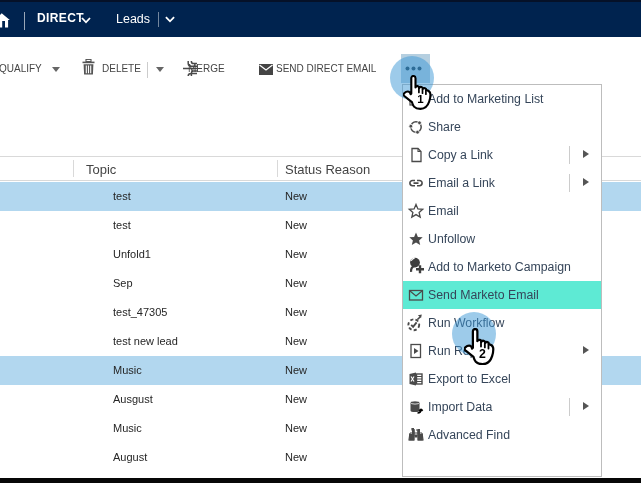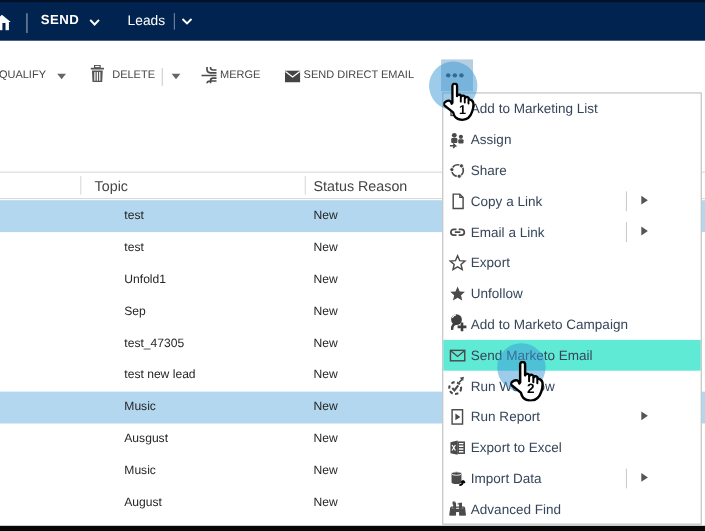--- a/index.html
+++ b/index.html
@@ -18,21 +18,21 @@
   .btn-more{position:absolute;left:401px;top:54px;width:29px;height:29px;background:#b5cfe0;}
   
   .hline{position:absolute;left:0;width:641px;height:1px;background:#d9d9d9;}
   .vline{position:absolute;width:1px;background:#d9d9d9;}
   .gh{position:absolute;top:162px;font-size:13px;color:#444;}
   .row{position:absolute;left:0;width:641px;height:29px;line-height:29px;font-size:11px;color:#262626;}
   .row.hl{background:#b2d7ef;}
   .c1{position:absolute;left:86px;margin-left:27px;}
   .c2{position:absolute;left:285px;}
   
-  .menu{position:absolute;left:402px;top:84px;width:236px;height:393px;background:#fff;
+  .menu{position:absolute;left:402px;top:84px;width:200px;height:393px;background:#fff;
         border:1px solid #bdbdbd;box-sizing:border-box;}
   .mi{position:relative;height:28px;}
   .mi.hl{background:#5eead4;}
   .mi .txt{position:absolute;left:25px;top:50%;transform:translateY(-50%);font-size:12.3px;color:#36465a;white-space:nowrap;}
   .mi .ic{position:absolute;left:5px;top:50%;transform:translateY(-50%);width:16px;height:16px;overflow:visible;}
   .mi .arr{position:absolute;left:180px;top:9px;width:0;height:0;border-top:4.5px solid transparent;border-bottom:4.5px solid transparent;border-left:6px solid #555;}
   .mi .msep{position:absolute;left:166px;top:5px;width:1px;height:18px;background:#ccc;}
   
   .click-circle{position:absolute;width:44px;height:44px;border-radius:50%;background:rgba(60,152,214,.5);}
   .cursor{position:absolute;}
@@ -40,21 +40,21 @@
 </style>
 </head>
 <body>
 
   <div class="navbar">
     <div style="position:absolute;top:0;left:0;width:641px;height:1.5px;background:#051128;"></div>
     <svg style="position:absolute;left:0px;top:12px" width="12" height="16" viewBox="0 0 12 16">
       <path d="M-3 6.2 L1.7 1.3 L9.8 8.1 L8.1 8.1 L8.1 15.4 L5 15.4 L5 9.0 L2.2 9.0 L2.2 15.4 L-3 15.4 Z" fill="#fff"></path>
     </svg>
     <div class="nav-sep" style="left:24px;top:12px;height:18px;"></div>
-    <div class="nav-sales">SEND</div>
+    <div class="nav-sales">DIRECT</div>
     <svg style="position:absolute;left:81px;top:17px" width="10" height="7" viewBox="0 0 10 7">
       <path d="M1 1 L5 5.3 L9 1" stroke="#fff" stroke-width="1.8" fill="none"></path>
     </svg>
     <div class="nav-leads">Leads</div>
     <div class="nav-sep" style="left:158px;top:12px;height:15px;background:rgba(255,255,255,.45)"></div>
     <svg style="position:absolute;left:165px;top:16px" width="10" height="7" viewBox="0 0 11 7">
       <path d="M1 1 L5.5 5.5 L10 1" stroke="#fff" stroke-width="2" fill="none"></path>
     </svg>
   </div>
 
@@ -65,21 +65,21 @@
     <rect x="0.5" y="2.6" width="12" height="1.6" fill="#555"></rect>
     <path d="M1.6 5.2 H11.4 L10.9 15.5 H2.1 Z" fill="#555"></path>
     <path d="M4.3 6.4 V14.3 M6.5 6.4 V14.3 M8.7 6.4 V14.3" stroke="#fff" stroke-width="1.1"></path>
   </svg>
   <div class="tb-item" style="left:102px;">DELETE</div>
   <div class="tb-sep" style="left:146.5px;"></div>
   <div class="abs tri-down" style="left:155.5px;top:67px;"></div>
   <svg class="abs" style="left:183px;top:61px" width="14" height="15" viewBox="0 0 14 15">
     <path d="M5.2 0 V2.2 Q5.2 5.2 8.2 5.2 H14 M8.4 0 V0.4 Q8.4 2.6 10.6 2.6 H14 M0 7.6 H14 M14 10 H10.6 Q8.4 10 8.4 12.2 V15 M14 12.6 H8.2 Q5.2 12.6 5.2 15 V15" stroke="#4a4a4a" stroke-width="1.5" fill="none"></path>
   </svg>
-  <div class="tb-item" style="left:200px;">MERGE</div>
+  <div class="tb-item" style="left:188px;">MERGE</div>
   <svg class="abs" style="left:259px;top:64px" width="14" height="11" viewBox="0 0 14 11">
     <rect x="0" y="0" width="14" height="11" fill="#444"></rect>
     <path d="M0.5 1 L7 6 L13.5 1" stroke="#fff" stroke-width="1.2" fill="none"></path>
   </svg>
   <div class="tb-item" style="left:276px;">SEND DIRECT EMAIL</div>
   <div class="btn-more"></div>
   <svg class="abs" style="left:404px;top:65px" width="20" height="7" viewBox="0 0 20 7">
     <circle cx="3.5" cy="3.5" r="2" fill="#1e4158"></circle>
     <circle cx="9.5" cy="3.5" r="2" fill="#1e4158"></circle>
     <circle cx="15.5" cy="3.5" r="2" fill="#1e4158"></circle>
@@ -137,30 +137,20 @@
   <div class="menu" id="menu">
     <div class="mi">
       <svg class="ic" viewBox="0 0 16 16">
         <rect x="2" y="3" width="12" height="11" fill="none" stroke="#4a4a4a" stroke-width="1.2"></rect>
         <path d="M4 6 h8 M4 8.5 h8 M4 11 h8" stroke="#4a4a4a" stroke-width="1"></path>
       </svg>
       <span class="txt">Add to Marketing List</span>
     </div>
     <div class="mi">
       <svg class="ic" viewBox="0 0 16 16">
-        <circle cx="5" cy="4" r="2.2" fill="#4a4a4a"></circle>
-        <rect x="2.2" y="6.5" width="5.6" height="4.5" rx="1" fill="#4a4a4a"></rect>
-        <circle cx="11" cy="5.4" r="1.9" fill="#4a4a4a"></circle>
-        <rect x="8.6" y="7.5" width="4.8" height="4" rx="1" fill="#4a4a4a"></rect>
-        <path d="M1 13.5 h5 l-2 -2 M6 13.5 l-2 2" stroke="#4a4a4a" stroke-width="1.4" fill="none"></path>
-      </svg>
-      <span class="txt">Assign</span>
-    </div>
-    <div class="mi">
-      <svg class="ic" viewBox="0 0 16 16">
         <circle cx="8" cy="8" r="5.2" fill="none" stroke="#4a4a4a" stroke-width="1.5"></circle>
         <circle cx="11.5" cy="3.8" r="1.9" fill="#4a4a4a" stroke="#fff" stroke-width="0.8"></circle>
         <circle cx="2.8" cy="7.2" r="1.9" fill="#4a4a4a" stroke="#fff" stroke-width="0.8"></circle>
         <circle cx="9.5" cy="13.2" r="1.9" fill="#4a4a4a" stroke="#fff" stroke-width="0.8"></circle>
       </svg>
       <span class="txt">Share</span>
     </div>
     <div class="mi">
       <svg class="ic" viewBox="0 0 16 16">
         <path d="M4 1.5 h6 l3 3 v10 h-9 z" fill="none" stroke="#4a4a4a" stroke-width="1.3"></path>
@@ -175,21 +165,21 @@
         <path d="M7 5.5 H4.5 a2.6 2.6 0 0 0 0 5.2 H7 M9 5.5 h2.5 a2.6 2.6 0 0 1 0 5.2 H9 M5.5 8.1 h5" stroke="#4a4a4a" stroke-width="1.6" fill="none"></path>
       </svg>
       <span class="txt">Email a Link</span>
       <span class="msep"></span>
       <span class="arr"></span>
     </div>
     <div class="mi">
       <svg class="ic" viewBox="0 0 16 16">
         <path d="M8 1.5 L9.9 5.9 14.7 6.3 11.1 9.4 12.2 14.1 8 11.6 3.8 14.1 4.9 9.4 1.3 6.3 6.1 5.9 Z" fill="none" stroke="#4a4a4a" stroke-width="1.3"></path>
       </svg>
-      <span class="txt">Export</span>
+      <span class="txt">Email</span>
     </div>
     <div class="mi">
       <svg class="ic" viewBox="0 0 16 16">
         <path d="M8 1.5 L9.9 5.9 14.7 6.3 11.1 9.4 12.2 14.1 8 11.6 3.8 14.1 4.9 9.4 1.3 6.3 6.1 5.9 Z" fill="#4a4a4a"></path>
       </svg>
       <span class="txt">Unfollow</span>
     </div>
     <div class="mi">
       <svg class="ic" viewBox="0 0 16 16">
         <circle cx="7" cy="3.6" r="4.9" fill="#3f3f3f"></circle>

